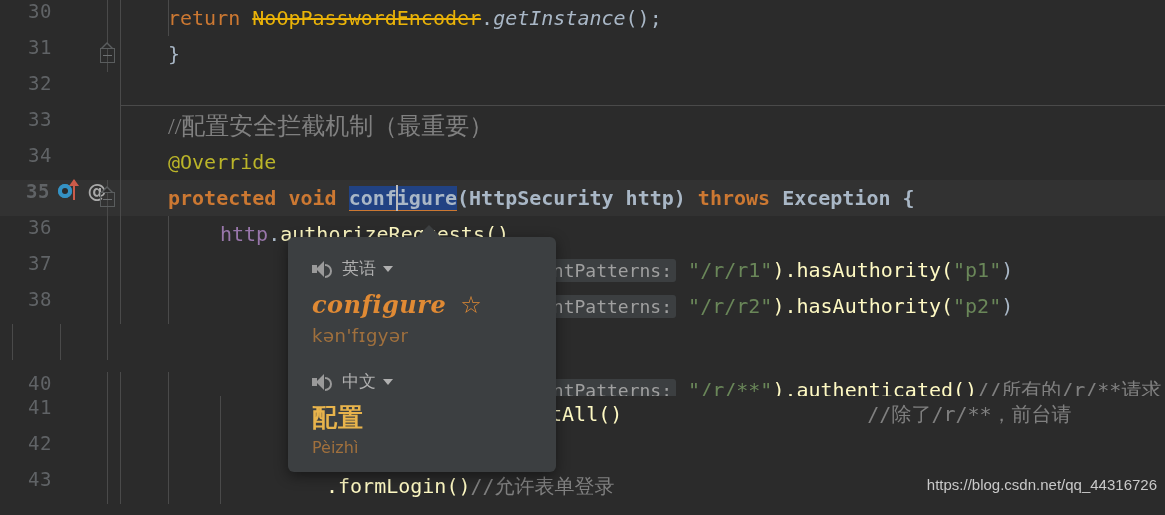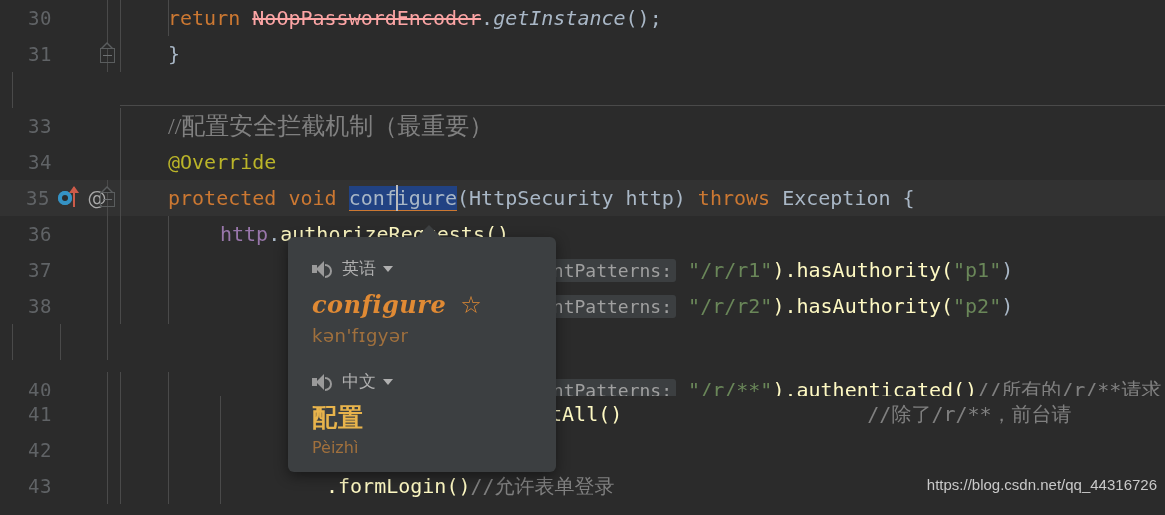--- a/index.html
+++ b/index.html
@@ -25,30 +25,30 @@
   
   .row {
     position: absolute;
     left: 0;
     width: 1165px;
     height: 36px;
     display: flex;
     align-items: center;
   }
   .row.active .gutter,
-  .row.active .code-area { background: #323232; }
+  .row.active .code-area { background: #323232; font-weight: bold; }
 
   .gutter {
     position: relative;
     width: 108px;
     height: 36px;
     flex: 0 0 108px;
     background: #2b2b2b;
     display: flex;
-    align-items: center;
+    align-items: flex-start;
   }
   .lnum {
     width: 52px;
     text-align: right;
     padding-right: 4px;
     color: #606366;
     font-size: 19px;
     font-family: "DejaVu Sans Mono", monospace;
     letter-spacing: 0.5px;
   }
@@ -144,21 +144,21 @@
     position: absolute;
     top: 0;
     width: 1px;
     height: 36px;
     background: #4a4a4a;
   }
 
   
   .kw      { color: #cc7832; }
   .cls     { color: #a9b7c6; }
-  .deprecated { color: #fca5a5; text-decoration: line-through; }
+  .deprecated { color: #eab308; text-decoration: line-through; }
   .static  { color: #a9b7c6; font-style: italic; }
   .str     { color: #6a8759; }
   .cmt     { color: #808080; }
   .ann     { color: #bbb529; }
   .brace   { color: #a9b7c6; }
   .meth    { color: #fef9c3; }
   .mkey    { color: #9876aa; }
   .infer   {
     color: #a0a0a0;
     background: #3c3f41;
@@ -351,20 +351,23 @@
     </div>
     <div class="fold-col" style="left:107px"></div>
     <div class="fold-marker">
       <div class="cap"></div>
       <div class="box"></div>
       <div class="dash"></div>
     </div>
   </div>
 
   <div class="row" style="top:72px">
+    <div class="gutter">
+      <div class="lnum">32</div>
+    </div>
     <div class="code-area">
       <div class="indent-guide" style="left:12px"></div>
       <div class="code"></div>
     </div>
   </div>
 
   <div class="sep-line" style="top:105px"></div>
 
   <div class="row" style="top:108px">
     <div class="gutter">

